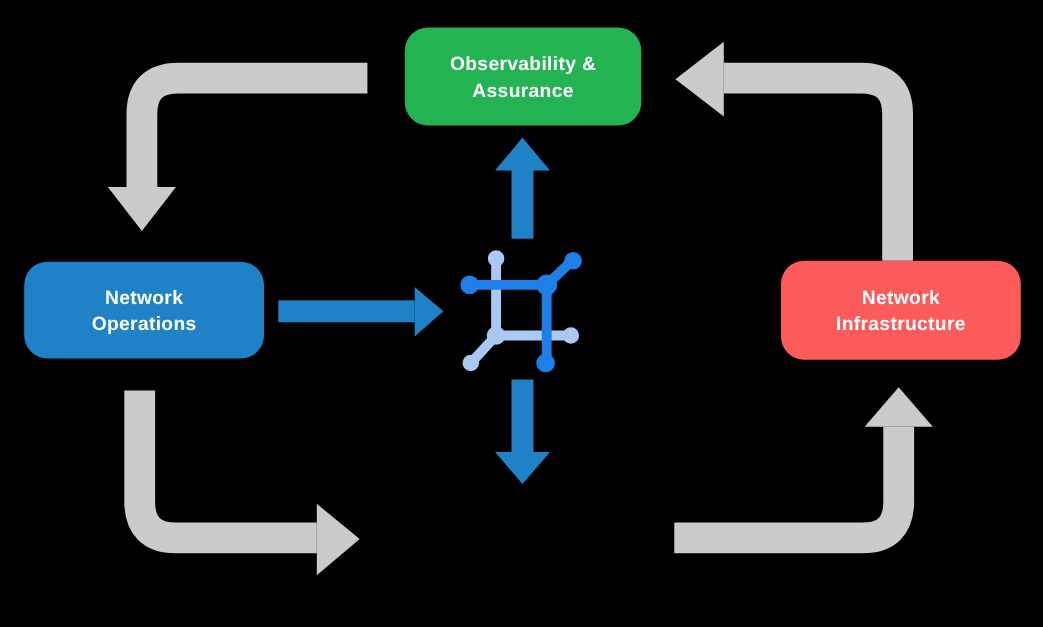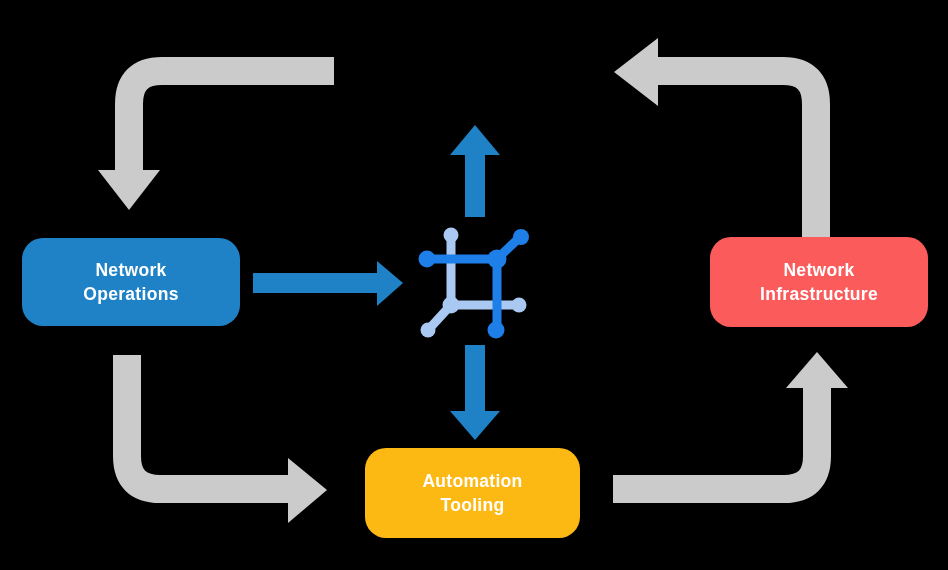--- a/index.html
+++ b/index.html
@@ -102,29 +102,29 @@
         <line x1="497" y1="259" x2="497" y2="329"></line>
         <line x1="497" y1="259" x2="520" y2="237"></line>
         <circle cx="427" cy="259" r="8.5" stroke="none"></circle>
         <circle cx="496" cy="330" r="8.5" stroke="none"></circle>
         <circle cx="521" cy="237" r="8" stroke="none"></circle>
         <circle cx="497" cy="259" r="9.5" stroke="none"></circle>
       </g>
     </g>
   </svg>
 
+  <div class="node node-observability">
+    <span class="node-label">Observability &amp;
+Assurance</span>
+  </div>
 
   <div class="node node-network-operations">
     <span class="node-label">Network
 Operations</span>
   </div>
 
   <div class="node node-network-infrastructure">
     <span class="node-label">Network
 Infrastructure</span>
   </div>
 
-  <div class="node node-automation-tooling">
-    <span class="node-label">Automation
-Tooling</span>
-  </div>
 
 </div>
 
 </body></html>

